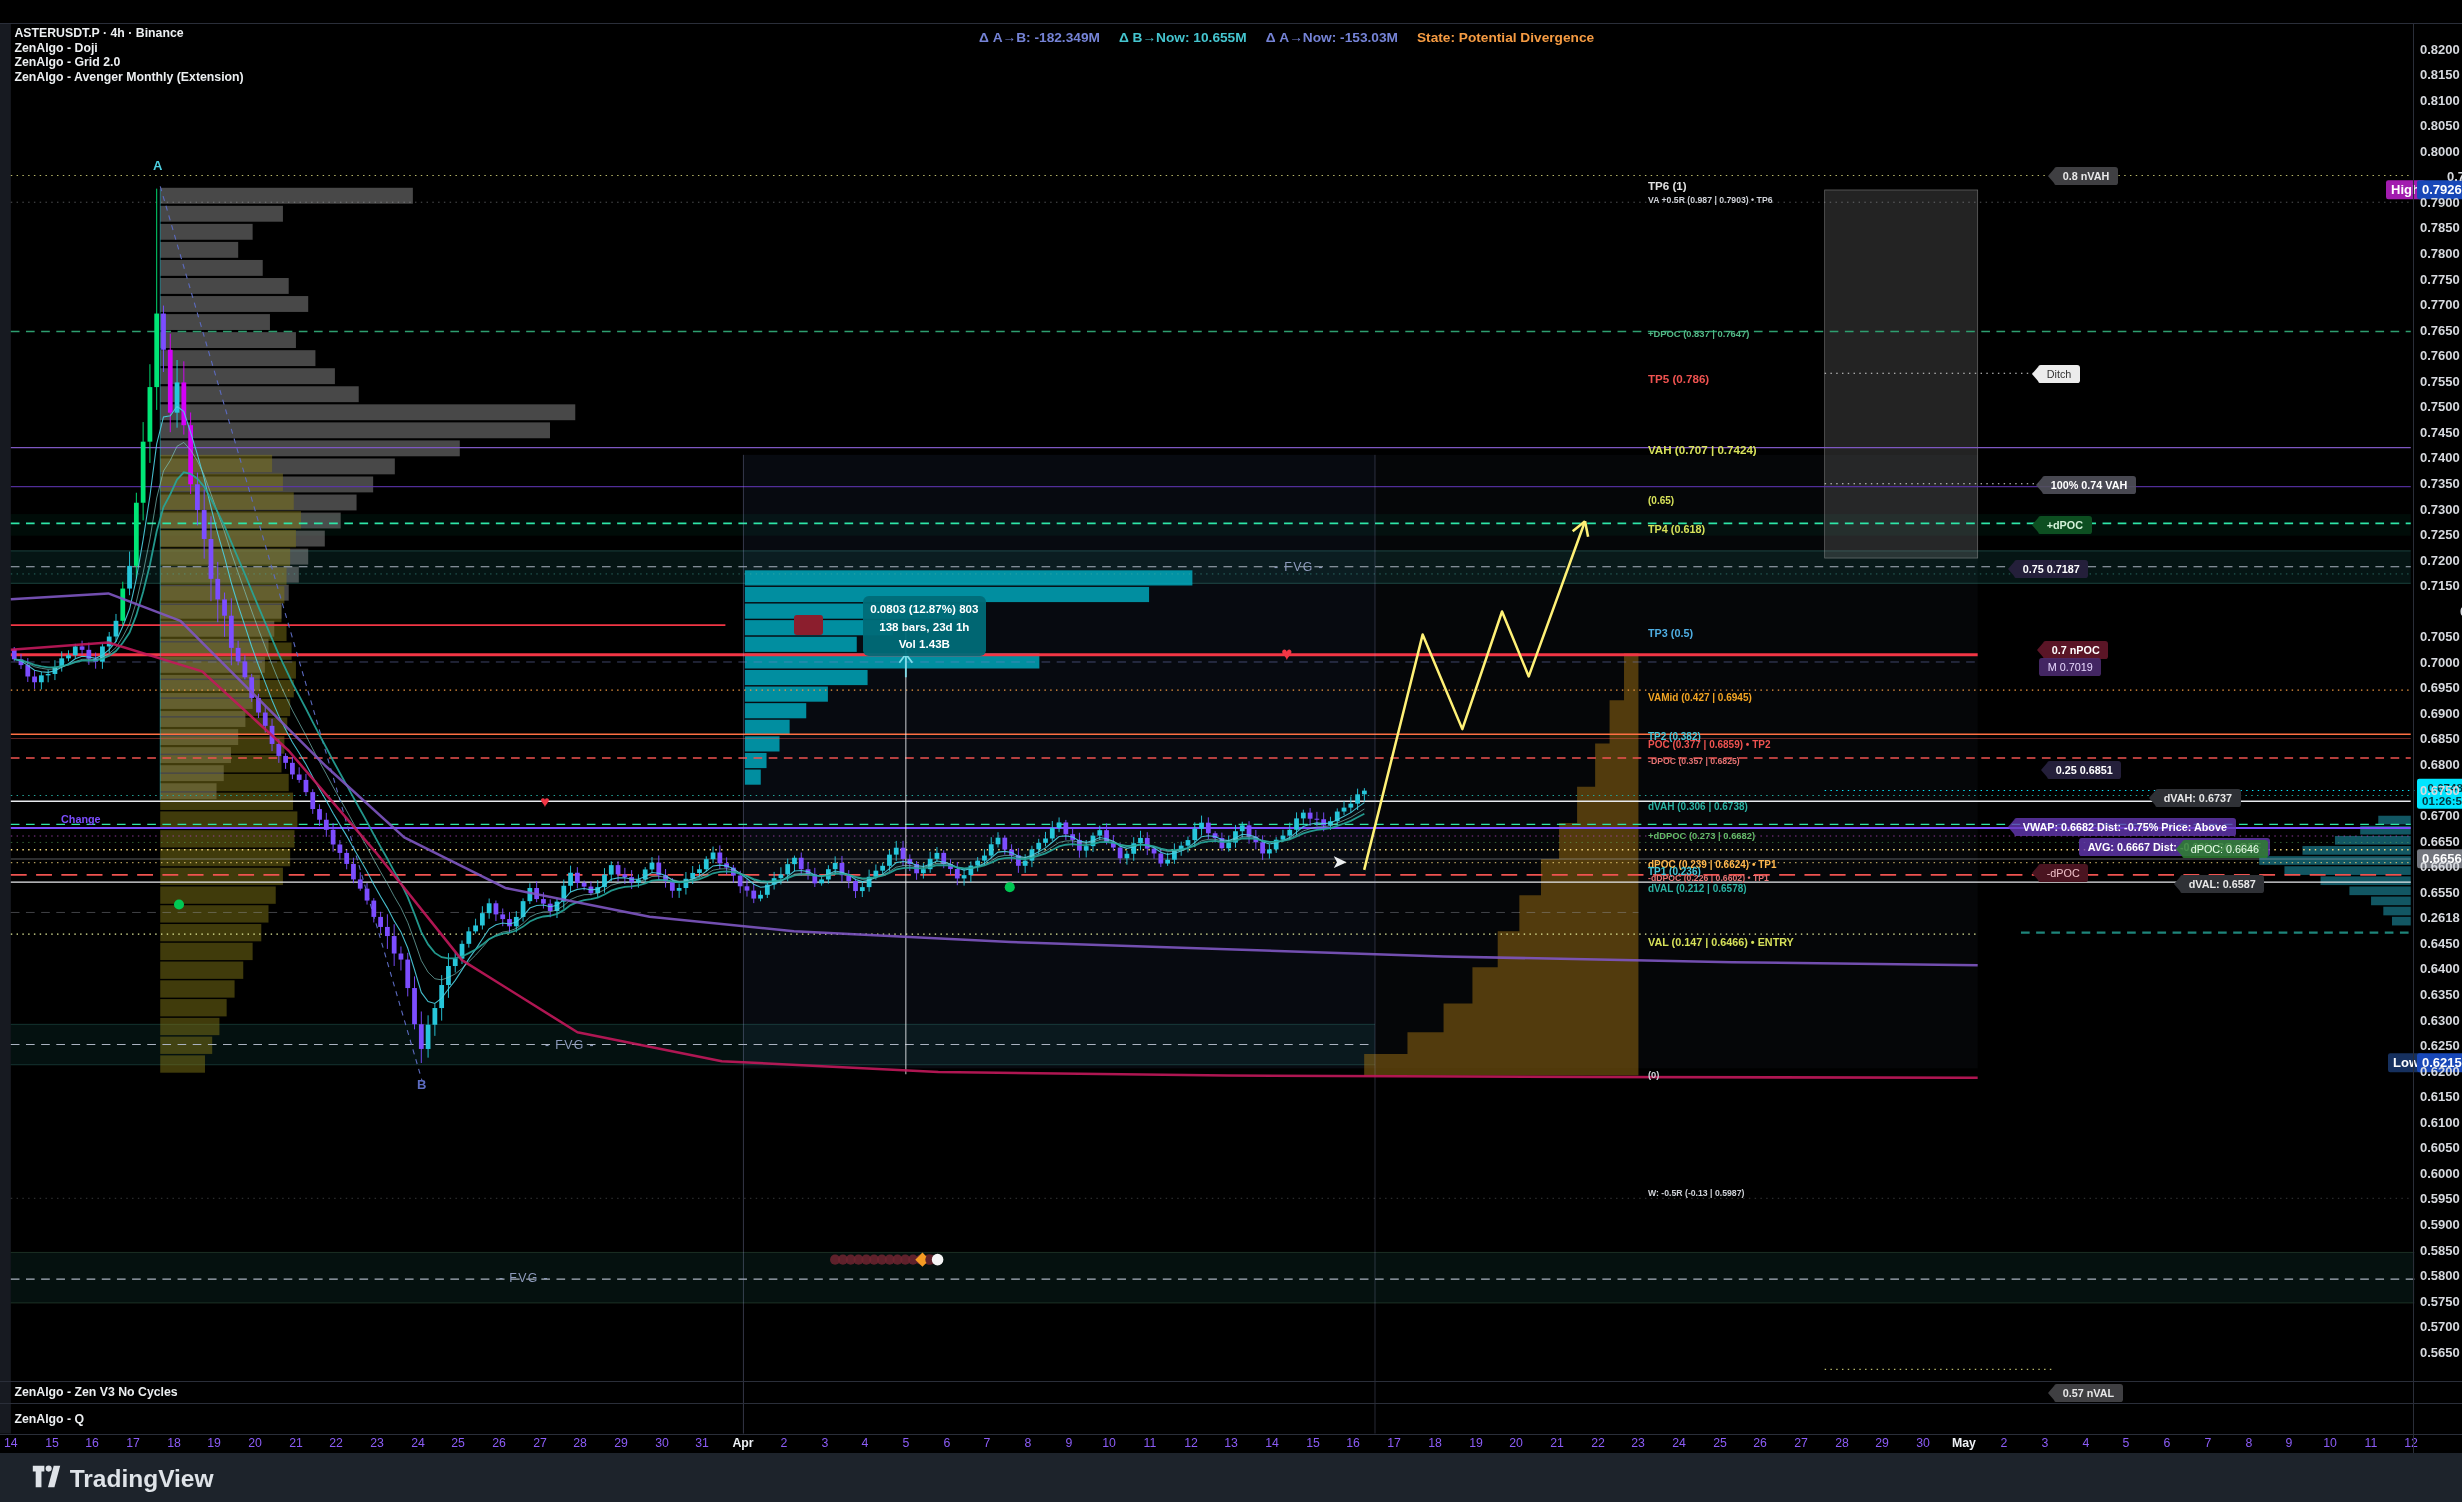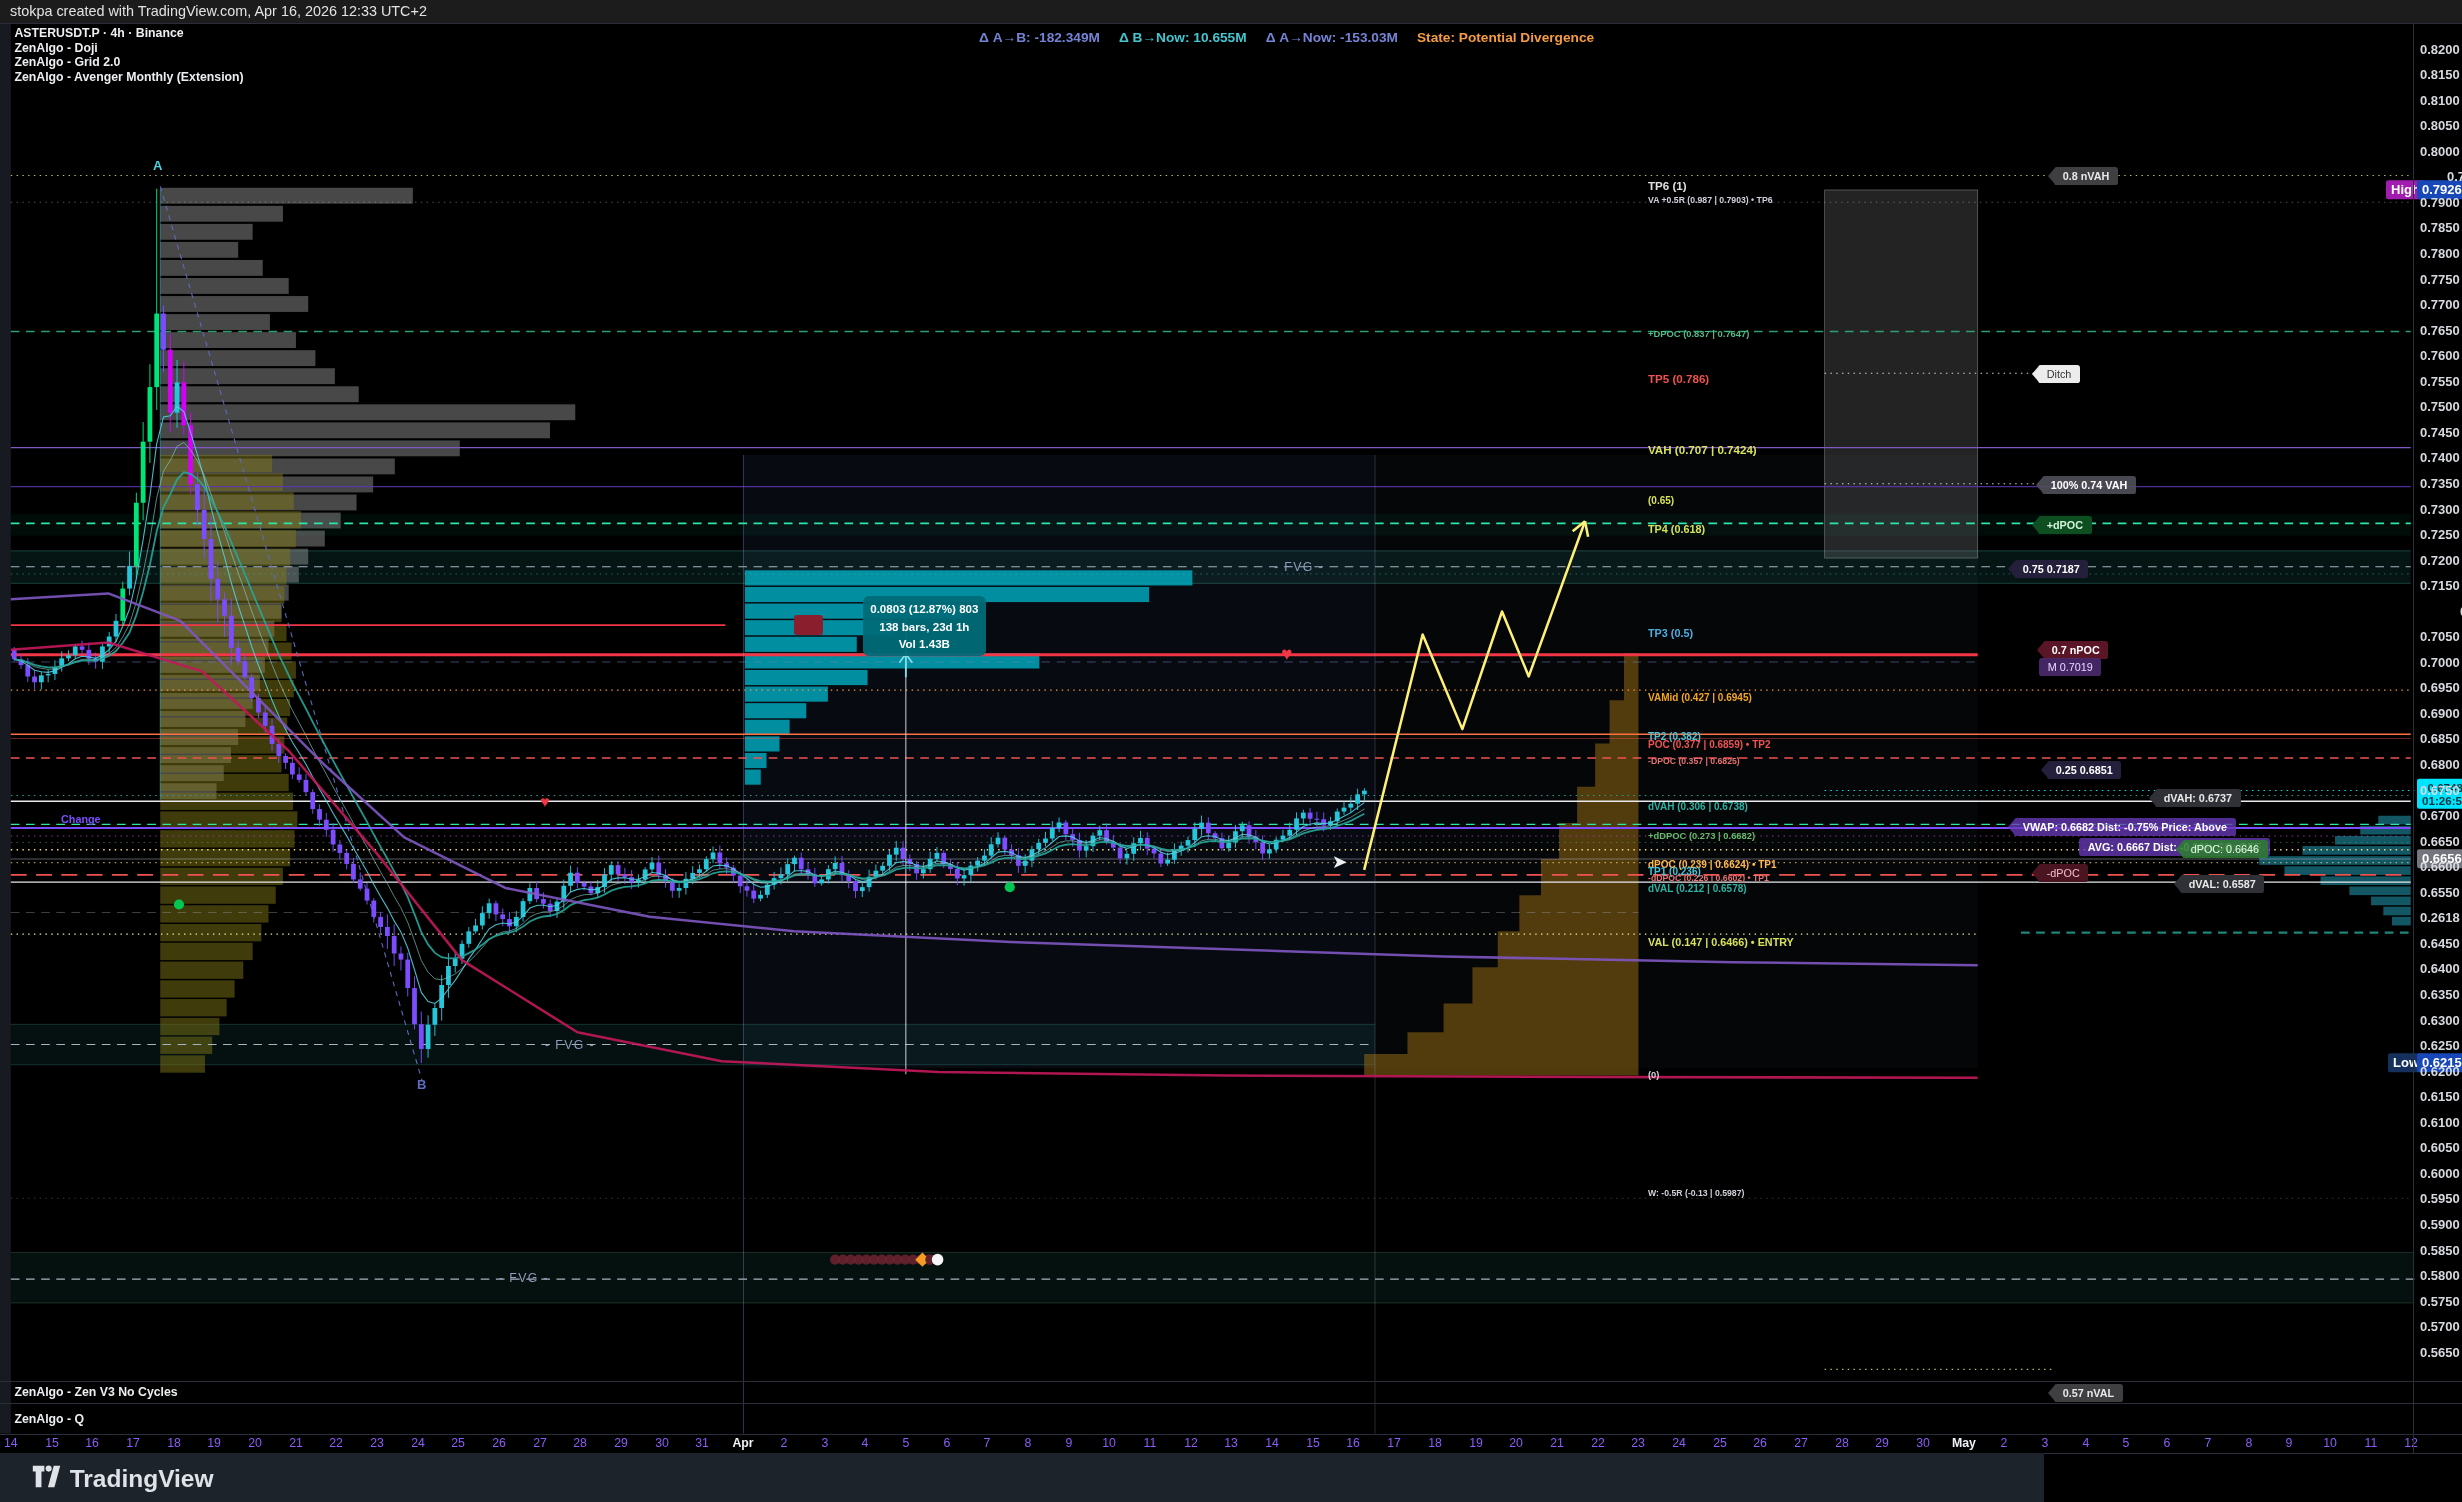--- a/index.html
+++ b/index.html
@@ -19,36 +19,33 @@
   .t-tick.month{color:#eef1f5;font-weight:bold;}
   .tag{position:absolute;transform:translateY(-50%);border-radius:2.9px;padding:2.9px 8.7px;
        font-size:10.8px;white-space:nowrap;background:var(--bg);}
   .tag.arrow::before{content:"";position:absolute;left:-6.5px;top:50%;transform:translateY(-50%);
        border-top:7.2px solid transparent;border-bottom:7.2px solid transparent;border-right:6.5px solid var(--bg);}
   .badge{position:absolute;transform:translateY(-50%);border-radius:2.2px;padding:2.2px 5px;
        font-size:13px;font-weight:bold;white-space:nowrap;text-align:center;}
   .pane-title{position:absolute;left:14.4px;color:#eceff1;font-size:12.3px;font-weight:bold;}
   .sep{position:absolute;left:0;width:2462px;height:0.7px;background:#2a2e39;}
   .vsep{position:absolute;top:23px;width:0.7px;background:#2a2e39;}
-  .footer{position:absolute;left:0;top:1453px;width:2044px;height:50px;background:#1d232b;}
+  .footer{position:absolute;left:0;top:1453px;width:2462px;height:50px;background:#1d232b;}
   .brand{position:absolute;left:32px;top:11.6px;display:flex;align-items:center;gap:8.7px;
          color:#dfe3e8;font-size:24.5px;font-weight:bold;}
   .tooltip{position:absolute;background:rgba(0,108,120,0.95);border-radius:5.8px;color:#fff;
            text-align:center;font-weight:bold;font-size:11.6px;line-height:17.3px;padding:4.3px 7.2px;}
   .fvg{position:absolute;color:#8e9bbd;font-size:12.3px;letter-spacing:1.4px;transform:translate(-50%,-50%);}
   .change{position:absolute;color:#7c4dff;font-size:10.8px;font-weight:bold;}
   .redchip{position:absolute;background:#8b1e2d;border-radius:2.9px;}
 </style>
 </head>
 <body>
 
 <div id="stage">
-  <div class="topbar">
-    <span>stokpa created with TradingView.com, Apr 16, 2026 12:33 UTC+2</span>
-  </div>
 
   <svg id="chart" width="2462" height="1503" viewBox="0 0 3411 2082">
       <rect x="0" y="32" width="15" height="1954" fill="#171a21"></rect>
       <rect x="1030" y="630" width="875" height="850" fill="rgba(100,140,220,0.07)"></rect>
       <rect x="1905" y="630" width="835" height="850" fill="rgba(45,60,80,0.10)"></rect>
       <rect x="15" y="712" width="3325" height="30" fill="rgba(0,230,150,0.05)"></rect>
       <rect x="15" y="763" width="3325" height="45" fill="rgba(38,166,154,0.13)"></rect>
       <line x1="15" y1="763" x2="3340" y2="763" stroke="rgba(77,182,172,0.45)" stroke-width="1"></line>
       <line x1="15" y1="808" x2="3340" y2="808" stroke="rgba(77,182,172,0.45)" stroke-width="1"></line>
       <rect x="15" y="1419" width="1890" height="56" fill="rgba(38,166,154,0.10)"></rect>

